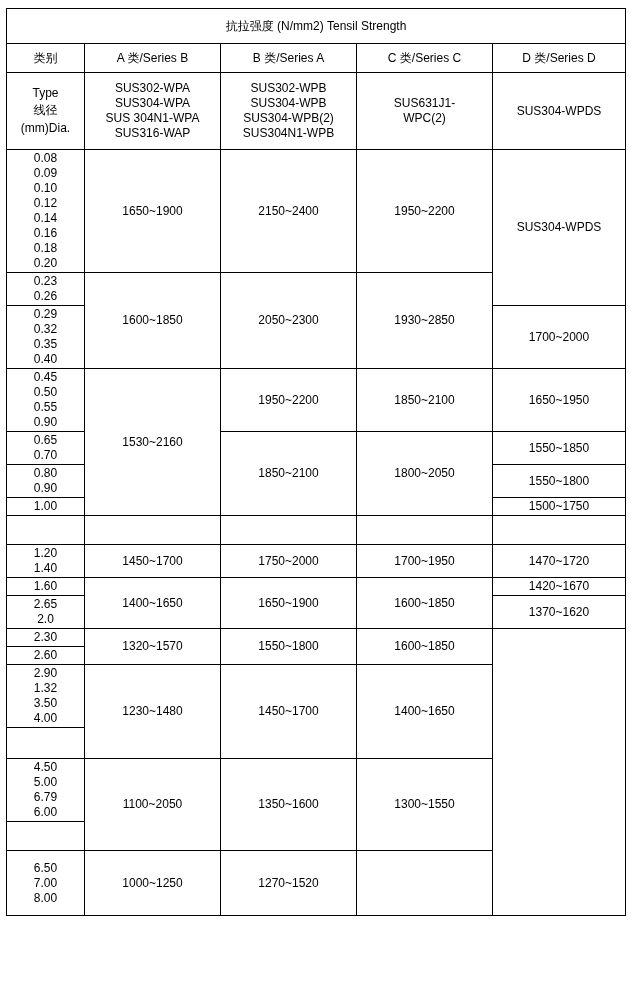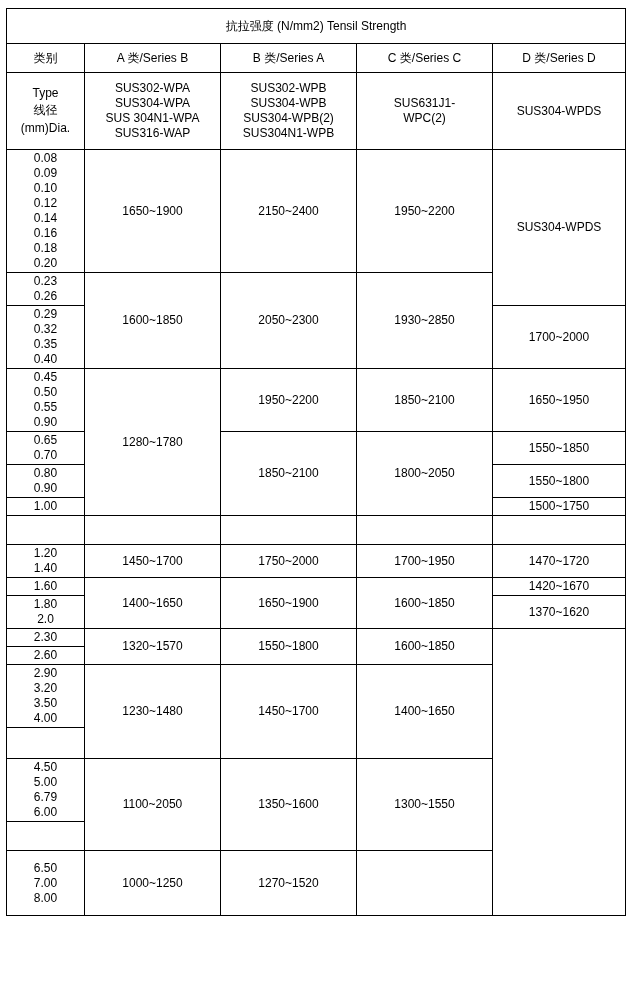--- a/index.html
+++ b/index.html
@@ -162,21 +162,21 @@
         <td class="val-cell">1700~2000</td>
       </tr>
 
       <tr>
         <td class="dia-cell">
             <div>0.45</div>
             <div>0.50</div>
             <div>0.55</div>
             <div>0.90</div>
           </td>
-        <td class="val-cell" rowspan="4">1280~1780</td>
+        <td class="val-cell" rowspan="4">1530~2160</td>
         <td class="val-cell">1950~2200</td>
         <td class="val-cell">1850~2100</td>
         <td class="val-cell">1650~1950</td>
       </tr>
 
       <tr>
         <td class="dia-cell">
             <div>0.65</div>
             <div>0.70</div>
           </td>
@@ -226,21 +226,21 @@
             <div>1.60</div>
           </td>
         <td class="val-cell" rowspan="2">1400~1650</td>
         <td class="val-cell" rowspan="2">1650~1900</td>
         <td class="val-cell" rowspan="2">1600~1850</td>
         <td class="val-cell">1420~1670</td>
       </tr>
 
       <tr>
         <td class="dia-cell">
-            <div>1.80</div>
+            <div>2.65</div>
             <div>2.0</div>
           </td>
         <td class="val-cell">1370~1620</td>
       </tr>
 
       <tr>
         <td class="dia-cell">
             <div>2.30</div>
           </td>
         <td class="val-cell" rowspan="2">1320~1570</td>
@@ -251,21 +251,21 @@
 
       <tr>
         <td class="dia-cell">
             <div>2.60</div>
           </td>
       </tr>
 
       <tr>
         <td class="dia-cell">
             <div>2.90</div>
-            <div>3.20</div>
+            <div>1.32</div>
             <div>3.50</div>
             <div>4.00</div>
           </td>
         <td class="val-cell" rowspan="2">1230~1480</td>
         <td class="val-cell" rowspan="2">1450~1700</td>
         <td class="val-cell" rowspan="2">1400~1650</td>
       </tr>
 
       <tr>
         <td class="dia-cell blank-cell" style="height:28px">

